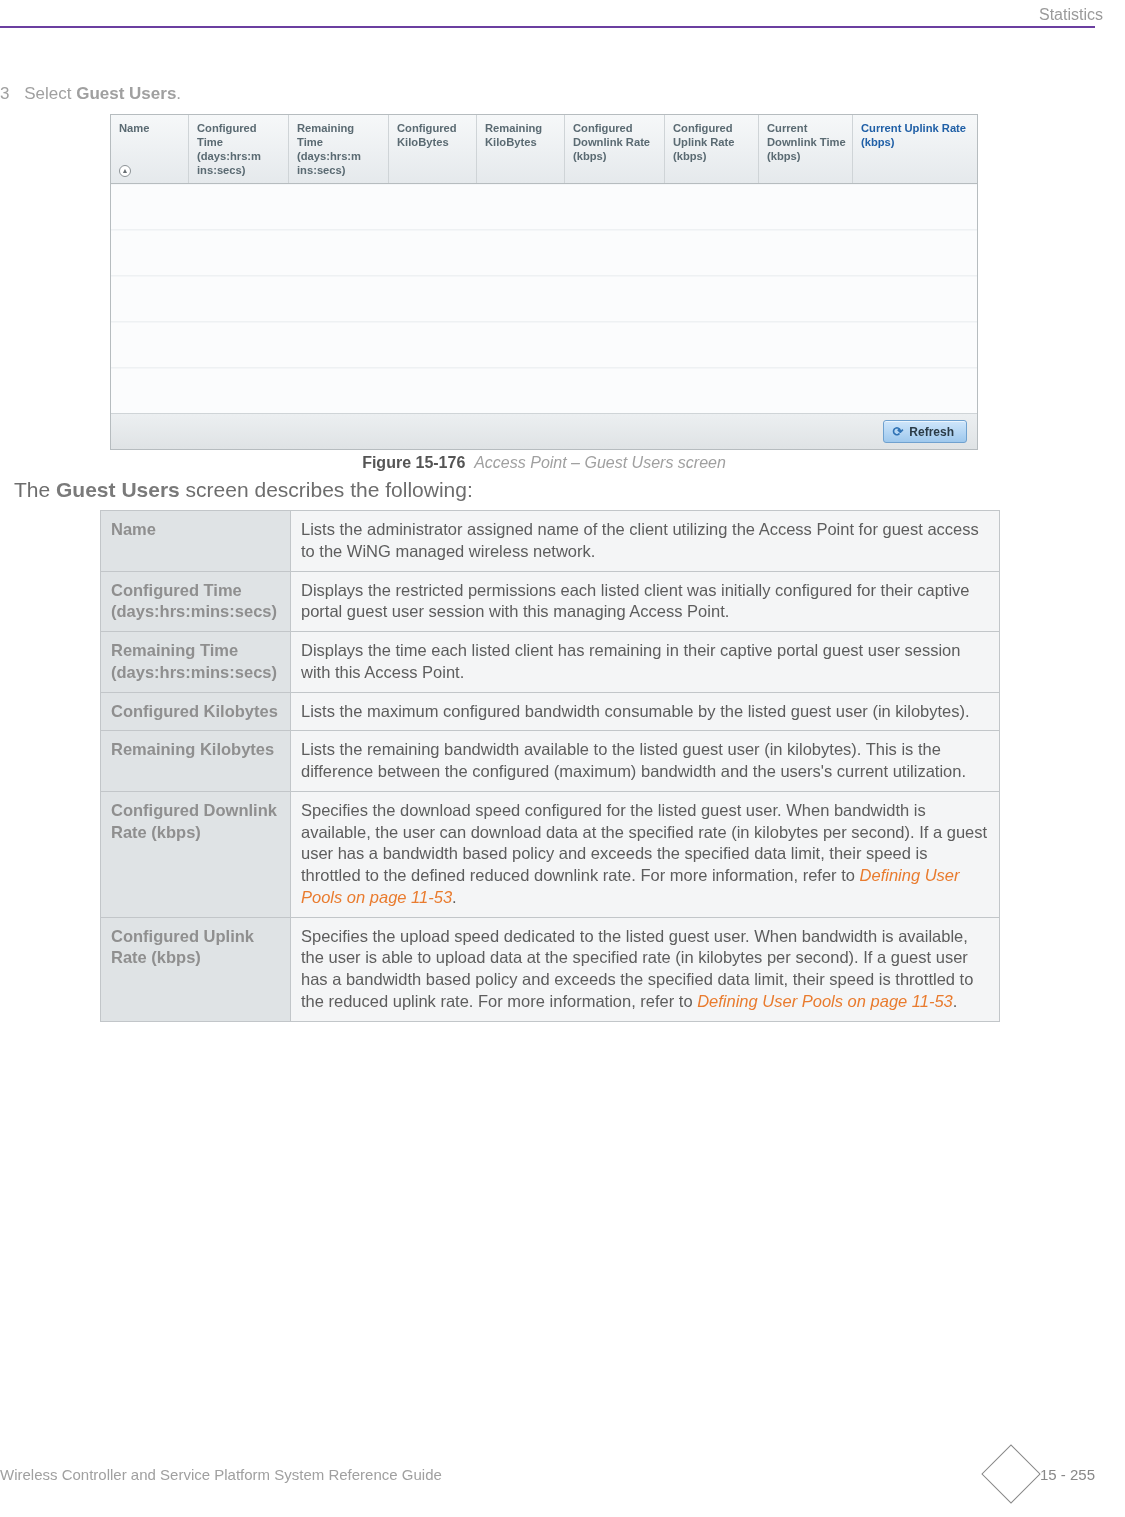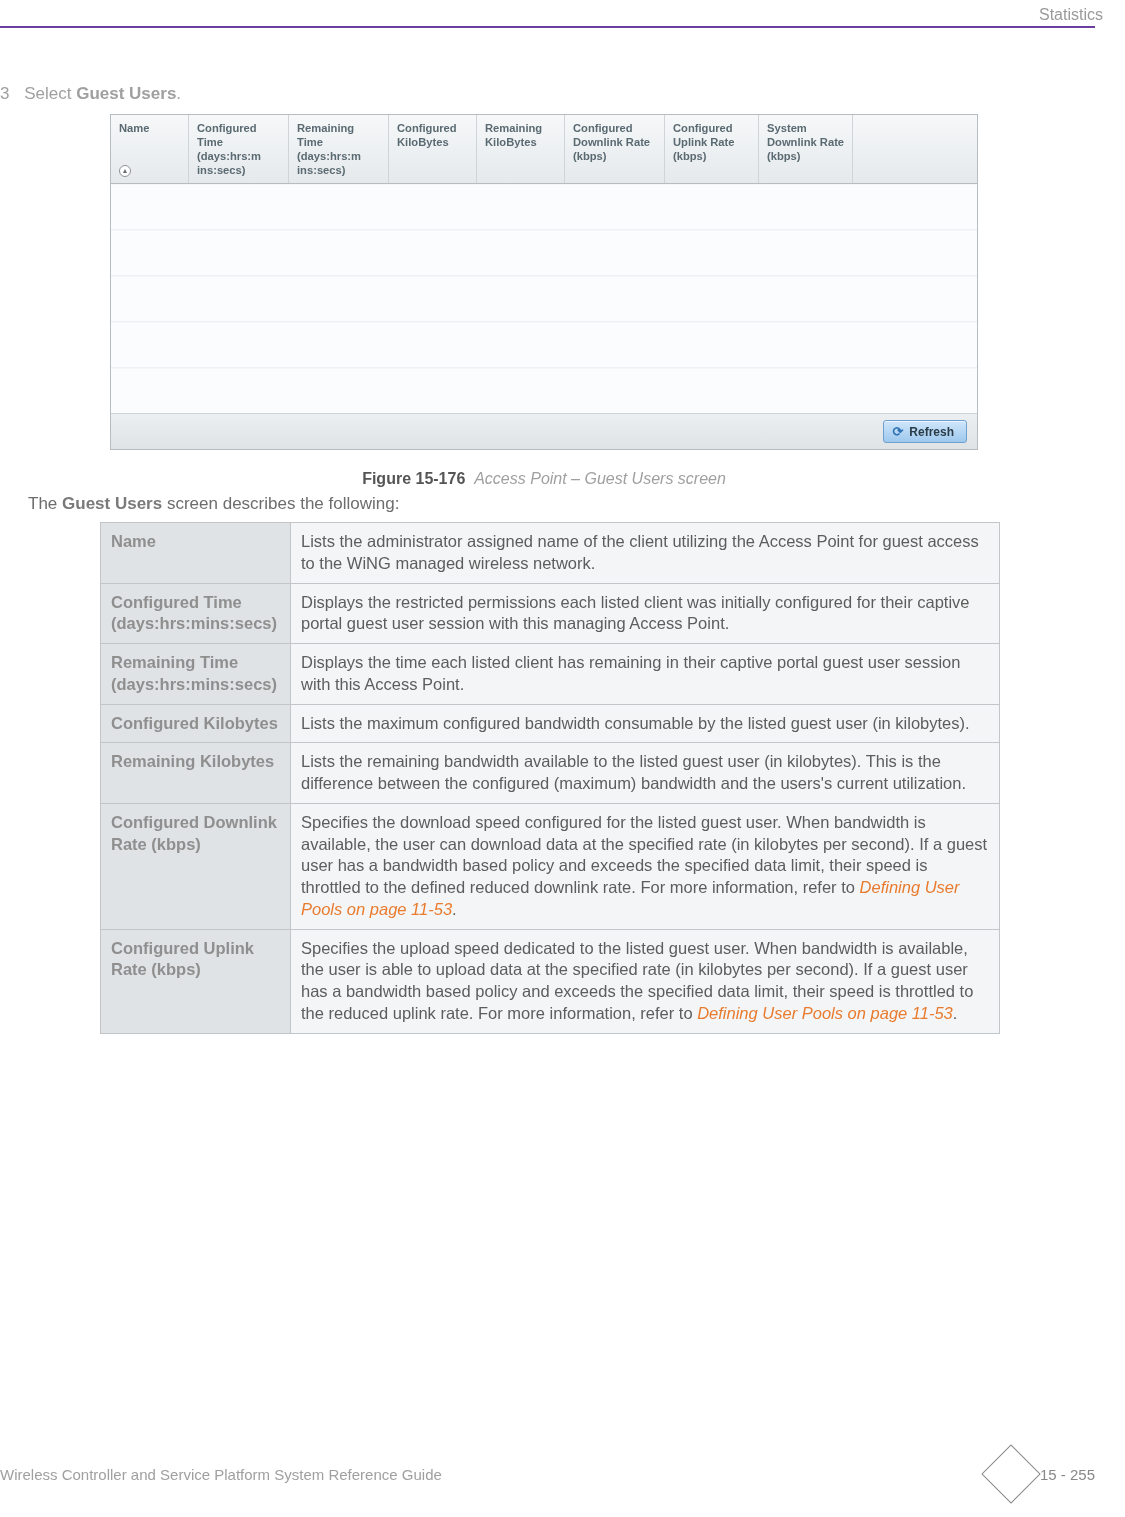--- a/index.html
+++ b/index.html
@@ -90,26 +90,26 @@
   .refresh-btn {
     display:inline-flex; align-items:center; gap:6px;
     background: linear-gradient(#cfe6fb,#9ec8ed);
     border: 1px solid #6fa1cf; border-radius: 3px;
     padding: 3px 12px 3px 8px;
     font-size: 12px; color:#2a3b47; font-weight: bold;
     box-shadow: inset 0 1px 0 rgba(255,255,255,0.6);
   }
   .refresh-btn .ricon { color:#2f72b4; font-size:13px; }
   .fig-caption {
-    text-align: center; margin: 20px 0 6px 110px; width: 868px;
+    text-align: center; margin: 4px 0 6px 110px; width: 868px;
     font-size: 16px;
   }
   .fig-caption .flabel { font-weight: bold; color:#555; }
   .fig-caption .fdesc { color:#a0a0a0; font-style: italic; }
-  .intro { margin: 4px 0 8px 28px; font-size: 17px; color:#6d6d6d; }
+  .intro { margin: 4px 0 8px 14px; font-size: 21px; color:#6d6d6d; }
   .intro .b { font-weight: bold; color:#7a7a7a; }
   .def-table {
     margin: 2px 0 0 100px;
     width: 900px;
     border-collapse: collapse;
     border: 1px solid #c2c6c9;
     font-size: 16.5px;
   }
   .def-table td {
     border: 1px solid #c2c6c9;
@@ -175,21 +175,24 @@
       <div class="ss-h" style="width:88px">
           <span>Remaining KiloBytes</span>
         </div>
       <div class="ss-h" style="width:100px">
           <span>Configured Downlink Rate (kbps)</span>
         </div>
       <div class="ss-h" style="width:94px">
           <span>Configured Uplink Rate (kbps)</span>
         </div>
       <div class="ss-h" style="width:94px">
-          <span>System Downlink Rate (kbps)</span>
+          <span>Current Downlink Time (kbps)</span>
+        </div>
+      <div class="ss-h last" style="flex:1">
+          <span>Current Uplink Rate (kbps)</span>
         </div>
     </div>
     <div class="ss-body"></div>
     <div class="ss-btnbar">
       <span class="refresh-btn">
         <span class="ricon">⟳</span>
         <span>Refresh</span>
       </span>
     </div>
   </div>

